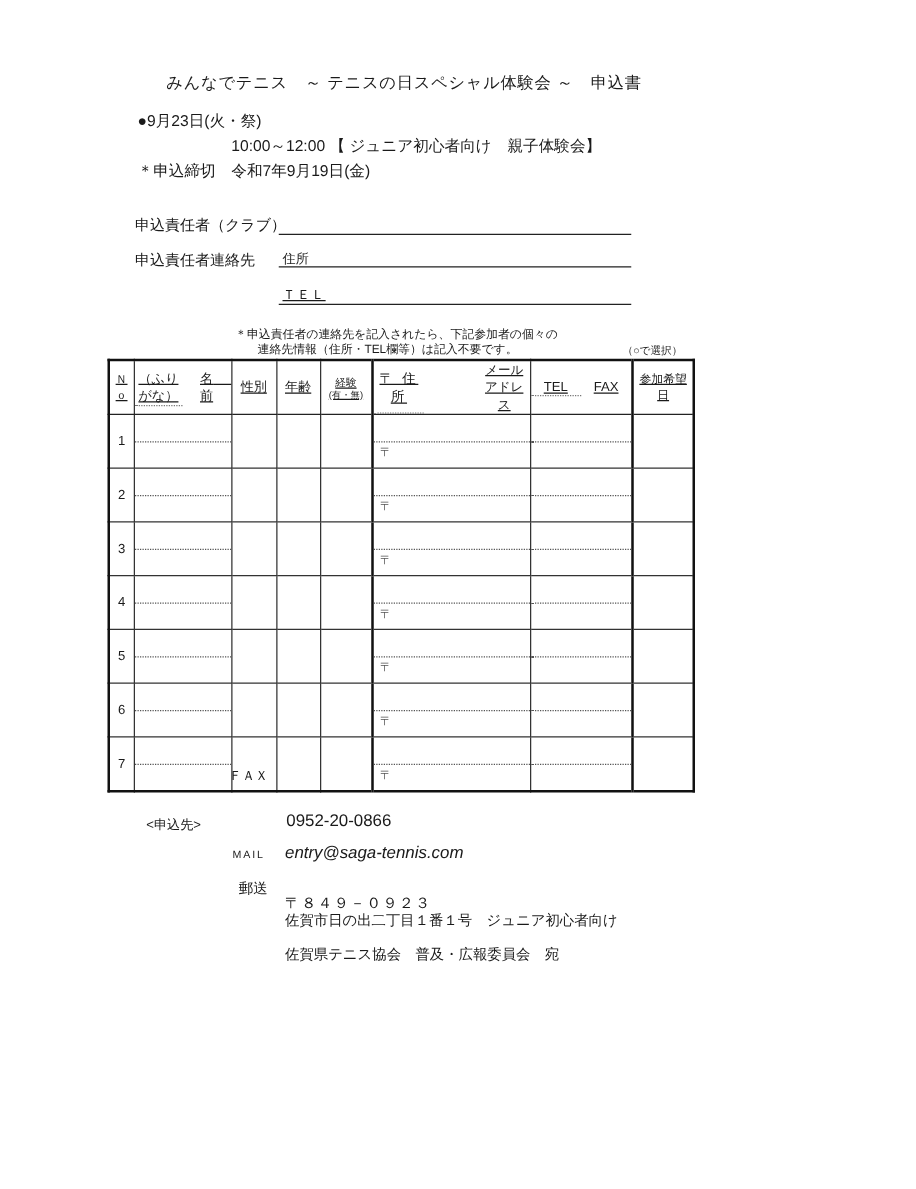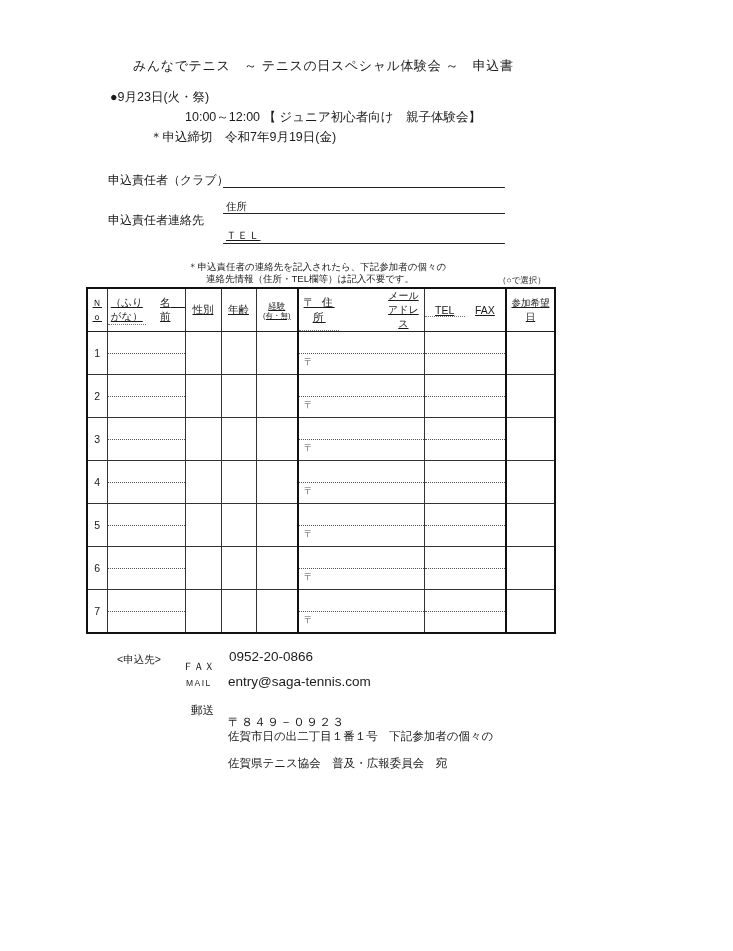--- a/index.html
+++ b/index.html
@@ -7,25 +7,25 @@
     width:733px;height:951px;position:relative;background:#ffffff;
     font-family:"Liberation Sans","DejaVu Sans",sans-serif;
     color:#1a1a1a;overflow:hidden;
   }
   .abs{position:absolute;white-space:nowrap;}
 
   
   .doc-title{left:133px;top:57px;font-size:13px;letter-spacing:0.6px;font-weight:500;}
   .event-date{left:110px;top:89px;font-size:12.5px;}
   .event-time{left:185px;top:109px;font-size:12.5px;}
-  .event-deadline{left:110px;top:129px;font-size:12.5px;margin-left:40px;}
+  .event-deadline{left:110px;top:129px;font-size:12.5px;}
 
   
   .lbl-leader{left:108px;top:172px;font-size:12px;}
-  .lbl-contact{left:108px;top:200px;font-size:12px;margin-top:12px;}
+  .lbl-contact{left:108px;top:200px;font-size:12px;}
   .lbl-addr{left:226px;top:200px;font-size:10.5px;}
   .lbl-tel{left:226px;top:229px;font-size:10.5px;letter-spacing:1px;text-decoration:underline;}
   .fill-line{position:absolute;left:223px;width:282px;height:16px;border-bottom:1px solid #222;font-size:11px;}
   .fl1{top:171px;}
   .fl2{top:197px;}
   .fl3{top:227px;}
 
   
   .note1{left:188px;top:261px;font-size:9.5px;}
   .note2{left:206px;top:273px;font-size:9.5px;}
@@ -60,24 +60,24 @@
   .cellbox{position:relative;height:100%;width:100%;}
   .dotline{position:absolute;left:0;right:0;border-top:1px dotted #555;}
   .dl-mid{top:54%;}
   .dl-addr{top:47%;}
   .rowno{font-size:10.5px;}
   .postal{position:absolute;left:5px;top:3px;font-size:9.5px;color:#555;}
   .fillspan{font-size:10px;}
 
   
   .sub-head{left:117px;top:653px;font-size:10.5px;}
-  .sub-faxlbl{left:183px;top:660px;font-size:10.5px;font-family:Liberation Serif, serif;}
+  .sub-faxlbl{left:183px;top:614px;font-size:10.5px;font-family:Liberation Serif, serif;}
   .sub-faxnum{left:229px;top:649px;font-size:13.5px;}
   .sub-maillbl{left:186px;top:678px;font-size:8.5px;letter-spacing:1.5px;}
-  .sub-mailaddr{left:228px;top:674px;font-size:13.5px;}
+  .sub-mailaddr{left:228px;top:674px;font-size:13.5px;font-style:italic;}
   .sub-postlbl{left:191px;top:703px;font-size:11.5px;}
   .sub-postcode{left:228px;top:714px;font-size:12px;letter-spacing:1px;text-align:right;}
   .sub-addr1{left:228px;top:729px;font-size:11.5px;}
   .sub-addr2{left:228px;top:756px;font-size:11.5px;}
 </style>
 </head>
 <body>
 
 <div class="abs doc-title">みんなでテニス　～ テニスの日スペシャル体験会 ～　申込書</div>
 <div class="abs event-date">●9月23日(火・祭)</div>
@@ -253,14 +253,14 @@
     </tbody>
 </table>
 
 <div class="abs sub-head">&lt;申込先&gt;</div>
 <div class="abs sub-faxlbl">ＦＡＸ</div>
 <div class="abs sub-faxnum">0952-20-0866</div>
 <div class="abs sub-maillbl">MAIL</div>
 <div class="abs sub-mailaddr">entry@saga-tennis.com</div>
 <div class="abs sub-postlbl">郵送</div>
 <div class="abs sub-postcode">〒８４９－０９２３</div>
-<div class="abs sub-addr1">佐賀市日の出二丁目１番１号　下記参加者の個々の</div>
+<div class="abs sub-addr1">佐賀市日の出二丁目１番１号　ジュニア初心者向け</div>
 <div class="abs sub-addr2">佐賀県テニス協会　普及・広報委員会　宛</div>
 
 </body></html>

